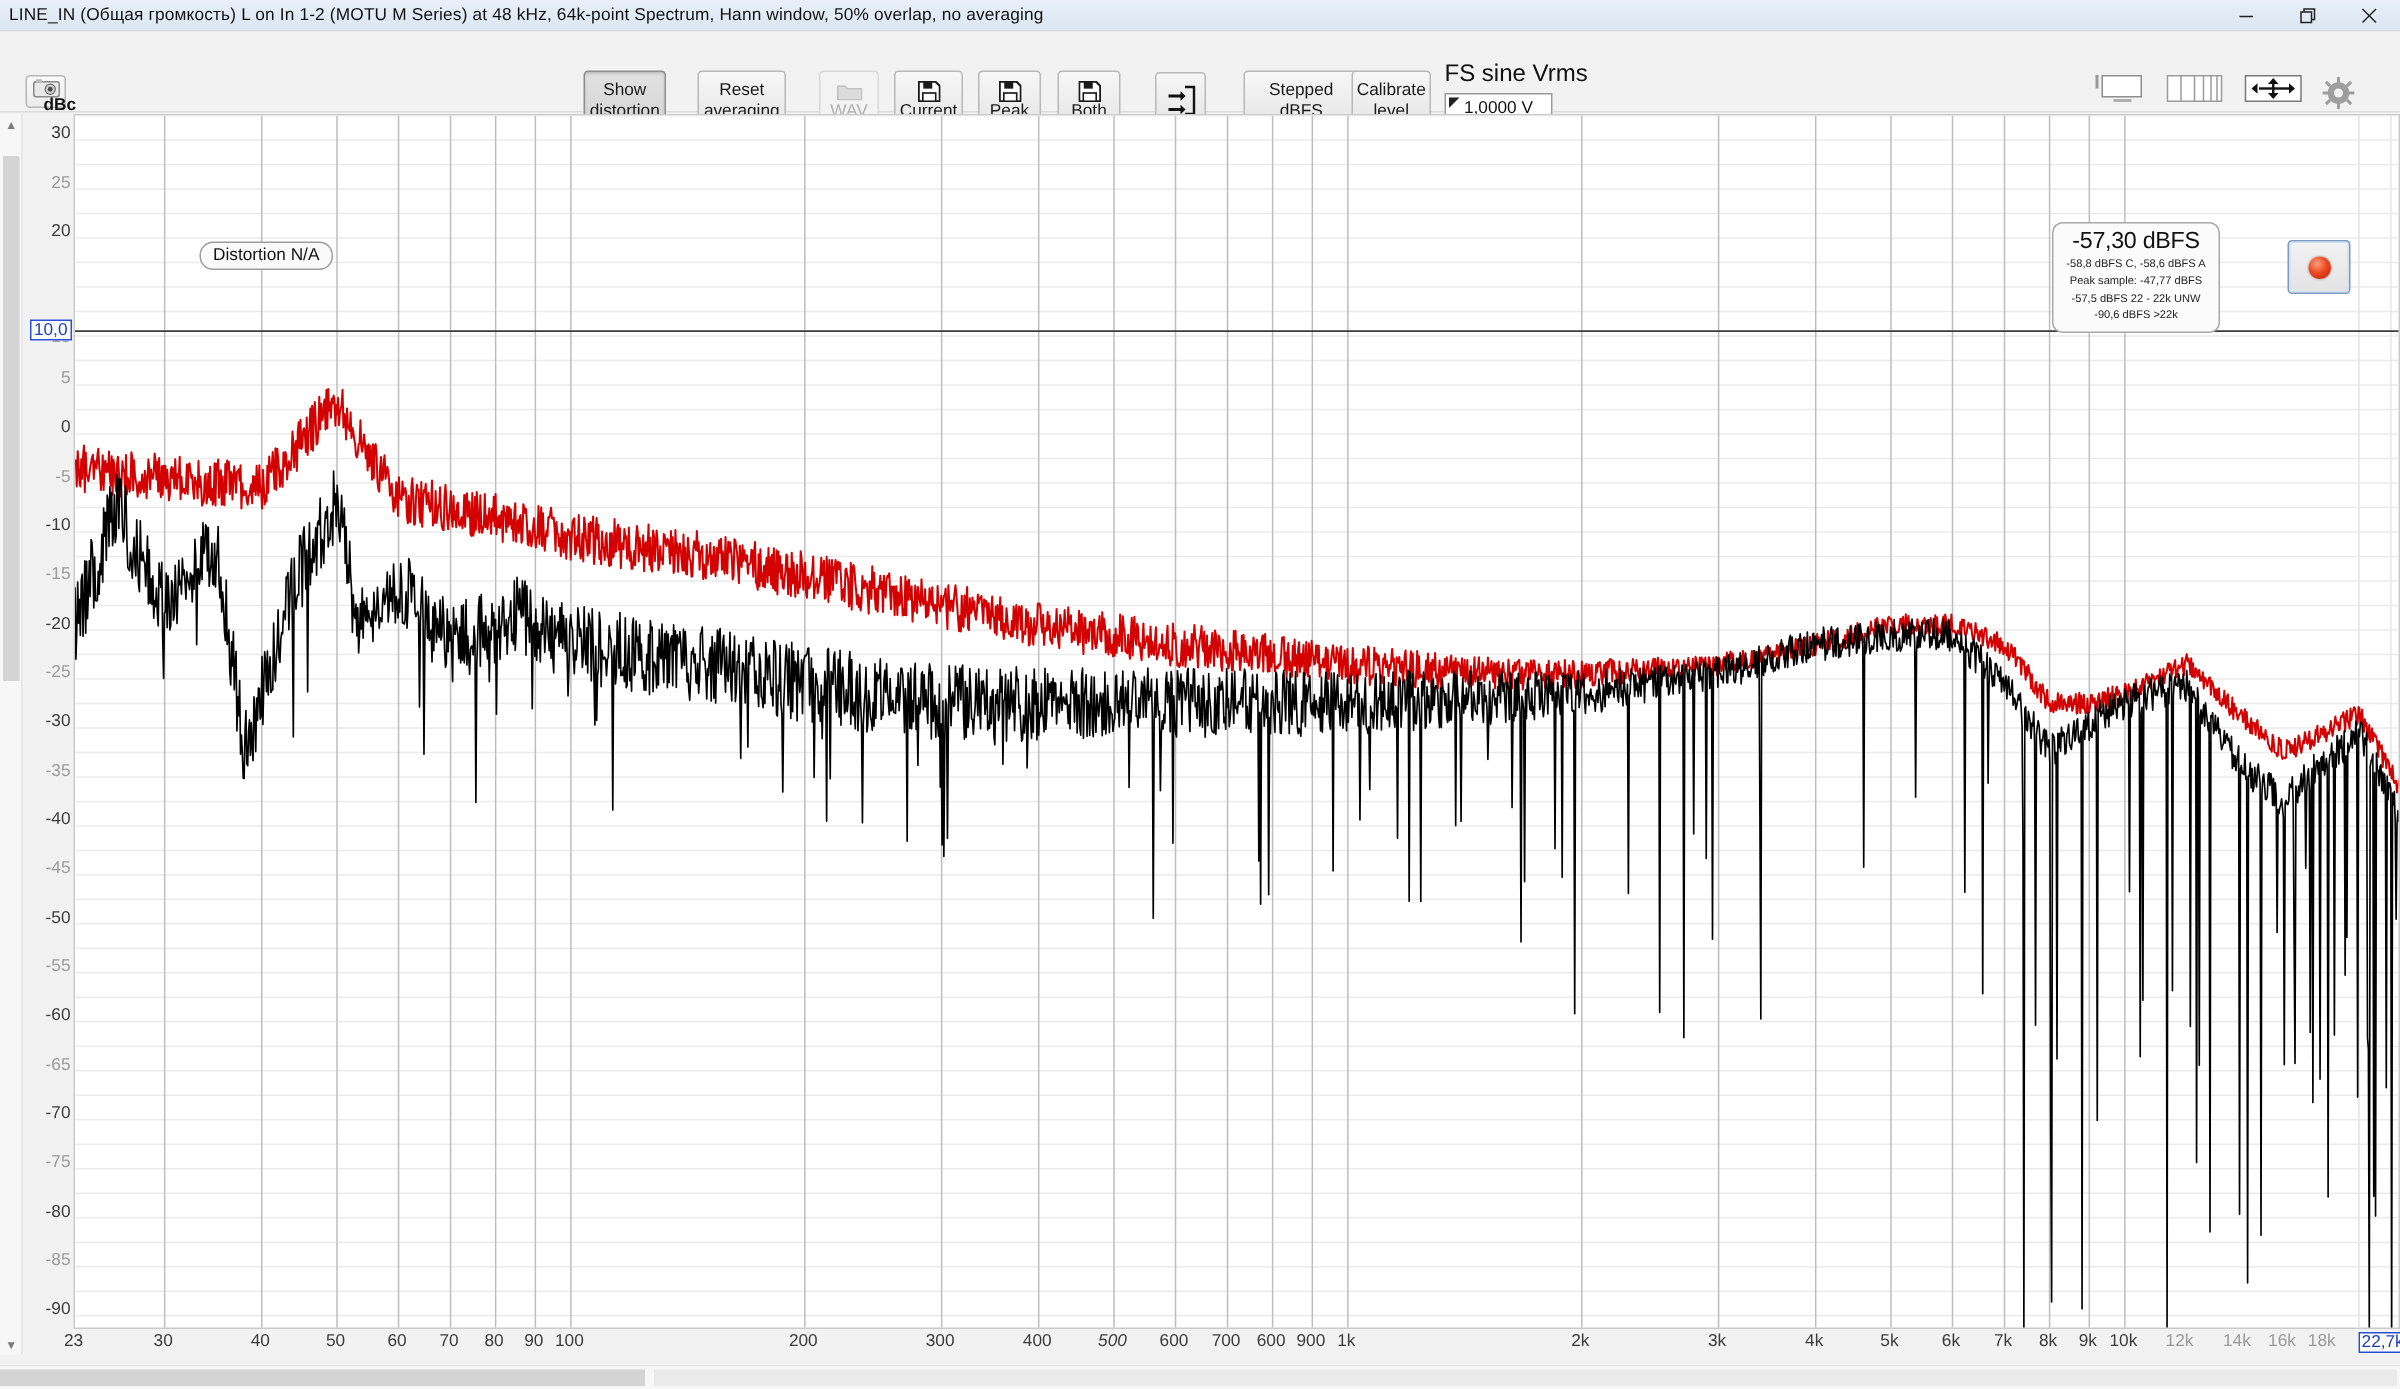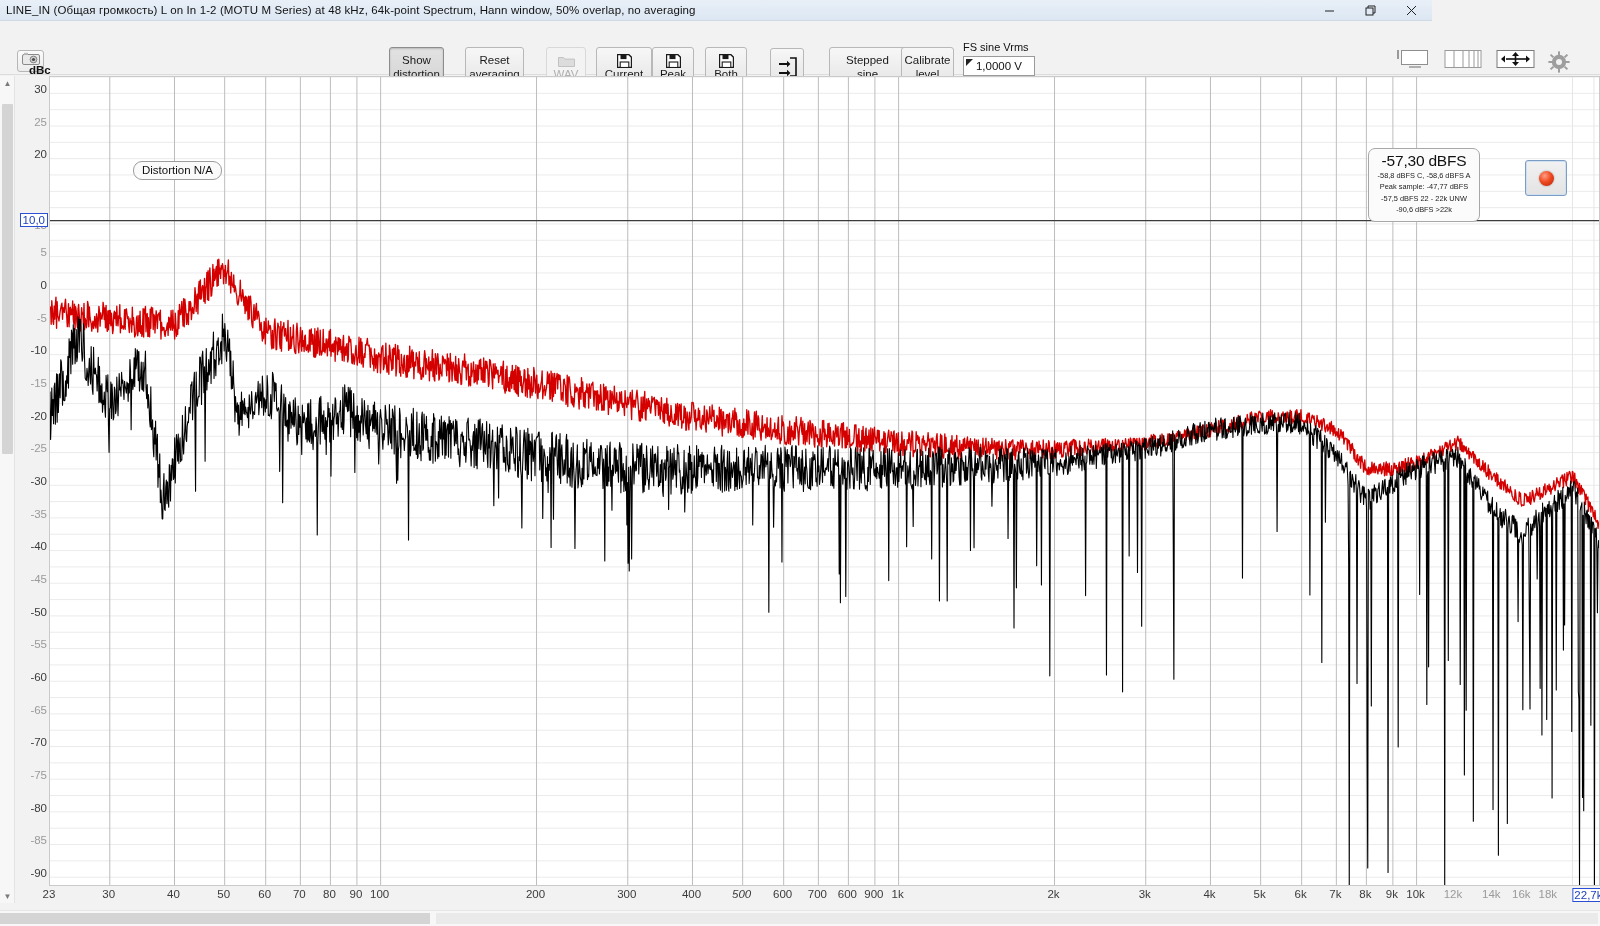--- a/index.html
+++ b/index.html
@@ -11,21 +11,21 @@
     background: #f0f0f0;
   }
   #app {
     position: relative;
     width: 1600px; height: 926px;
     background: #f2f2f2;
   }
 
   
   #titlebar {
-    position: absolute; left: 0; top: 0; width: 1432px; height: 21px;
+    position: absolute; left: 0; top: 0; width: 1600px; height: 21px;
     background: linear-gradient(#e8eff7, #dce7f3);
     border-bottom: 1px solid #cfd9e4;
     display: flex; align-items: center;
   }
   #titlebar .ttext {
     font-size: 11.5px; color: #111; padding-left: 6px; white-space: nowrap;
     letter-spacing: 0.01em;
   }
   #winbtns { position: absolute; right: 0; top: 0; height: 21px; display: flex; }
   #winbtns .wb {
@@ -55,21 +55,21 @@
   .tbtn.pressed {
     background: linear-gradient(#e2e2e2, #d4d4d4);
     border-color: #8d8d8d;
     box-shadow: inset 0 1px 2px rgba(0,0,0,.18);
   }
   .tbtn.disabled { color: #b0b0b0; border-color: #d8d8d8; background: #f3f3f3; }
   .tbtn .icon-slot { height: 15px; display: flex; align-items: center; justify-content: center; }
   .tbtn .lbl { white-space: nowrap; }
 
   .fs-group { position: absolute; left: 963px; top: 20px; }
-  .fs-group .cap { font-size: 11px; color: #111; }
+  .fs-group .cap { font-size: 16px; color: #111; }
   .fs-field {
     margin-top: 3px; width: 72px; height: 20px; background: #fff;
     border: 1px solid #9a9a9a; display: flex; align-items: center; justify-content: center;
     font-size: 11.5px; color: #111; position: relative;
   }
   .fs-field .corner {
     position: absolute; left: 2px; top: 2px; width: 0; height: 0;
     border-left: 7px solid #222; border-bottom: 7px solid transparent;
   }
   .view-icons { position: absolute; left: 1392px; top: 27px; display: flex; align-items: center; gap: 12px; }
@@ -212,21 +212,21 @@
 
     <div class="tbtn disabled" style="left:546px; width:40px;">
       <span class="icon-slot">
         <svg width="17" height="12" viewBox="0 0 17 12">
           <path d="M0.5 2.5 h5 l1.4 1.6 h9.6 v7.4 h-16 z" fill="#dcdcdc" stroke="#c2c2c2"></path>
         </svg>
       </span>
       <span class="lbl">WAV</span>
     </div>
 
-    <div class="tbtn" style="left:596px; width:56px;">
+    <div class="tbtn" style="left:596px; width:46px;">
       <span class="icon-slot">
         <svg width="15" height="14" viewBox="0 0 15 14">
           <path d="M0.5 0.5 h11.2 l2.8 2.8 v10.2 h-14 z" fill="#fff" stroke="#1a1a1a" stroke-width="1.4"></path>
           <rect x="3.5" y="0.5" width="6" height="4.6" fill="#1a1a1a"></rect>
           <rect x="3.2" y="8" width="8.6" height="5.5" fill="#fff" stroke="#1a1a1a" stroke-width="1.1"></rect>
         </svg>
       </span>
       <span class="lbl">Current</span>
     </div>
 
@@ -257,21 +257,21 @@
         <svg width="22" height="22" viewBox="0 0 22 22">
           <polyline points="14,2 20,2 20,20 14,20" fill="none" stroke="#111" stroke-width="1.6"></polyline>
           <path d="M3 7 h8 v-2.2 l3.4 3.2 -3.4 3.2 v-2.2 h-8 z" fill="#111"></path>
           <path d="M3 16 h8 v-2.2 l3.4 3.2 -3.4 3.2 v-2.2 h-8 z" fill="#111"></path>
         </svg>
       </span>
     </div>
 
     <div class="tbtn" style="left:829px; width:77px;">
       <span class="lbl">Stepped</span>
-      <span class="lbl">sine</span>
+      <span class="lbl">dBFS</span>
     </div>
 
     <div class="tbtn" style="left:901px; width:53px;">
       <span class="lbl">Calibrate</span>
       <span class="lbl">level</span>
     </div>
 
     <div class="fs-group">
       <div class="cap">FS sine Vrms</div>
       <div class="fs-field">

